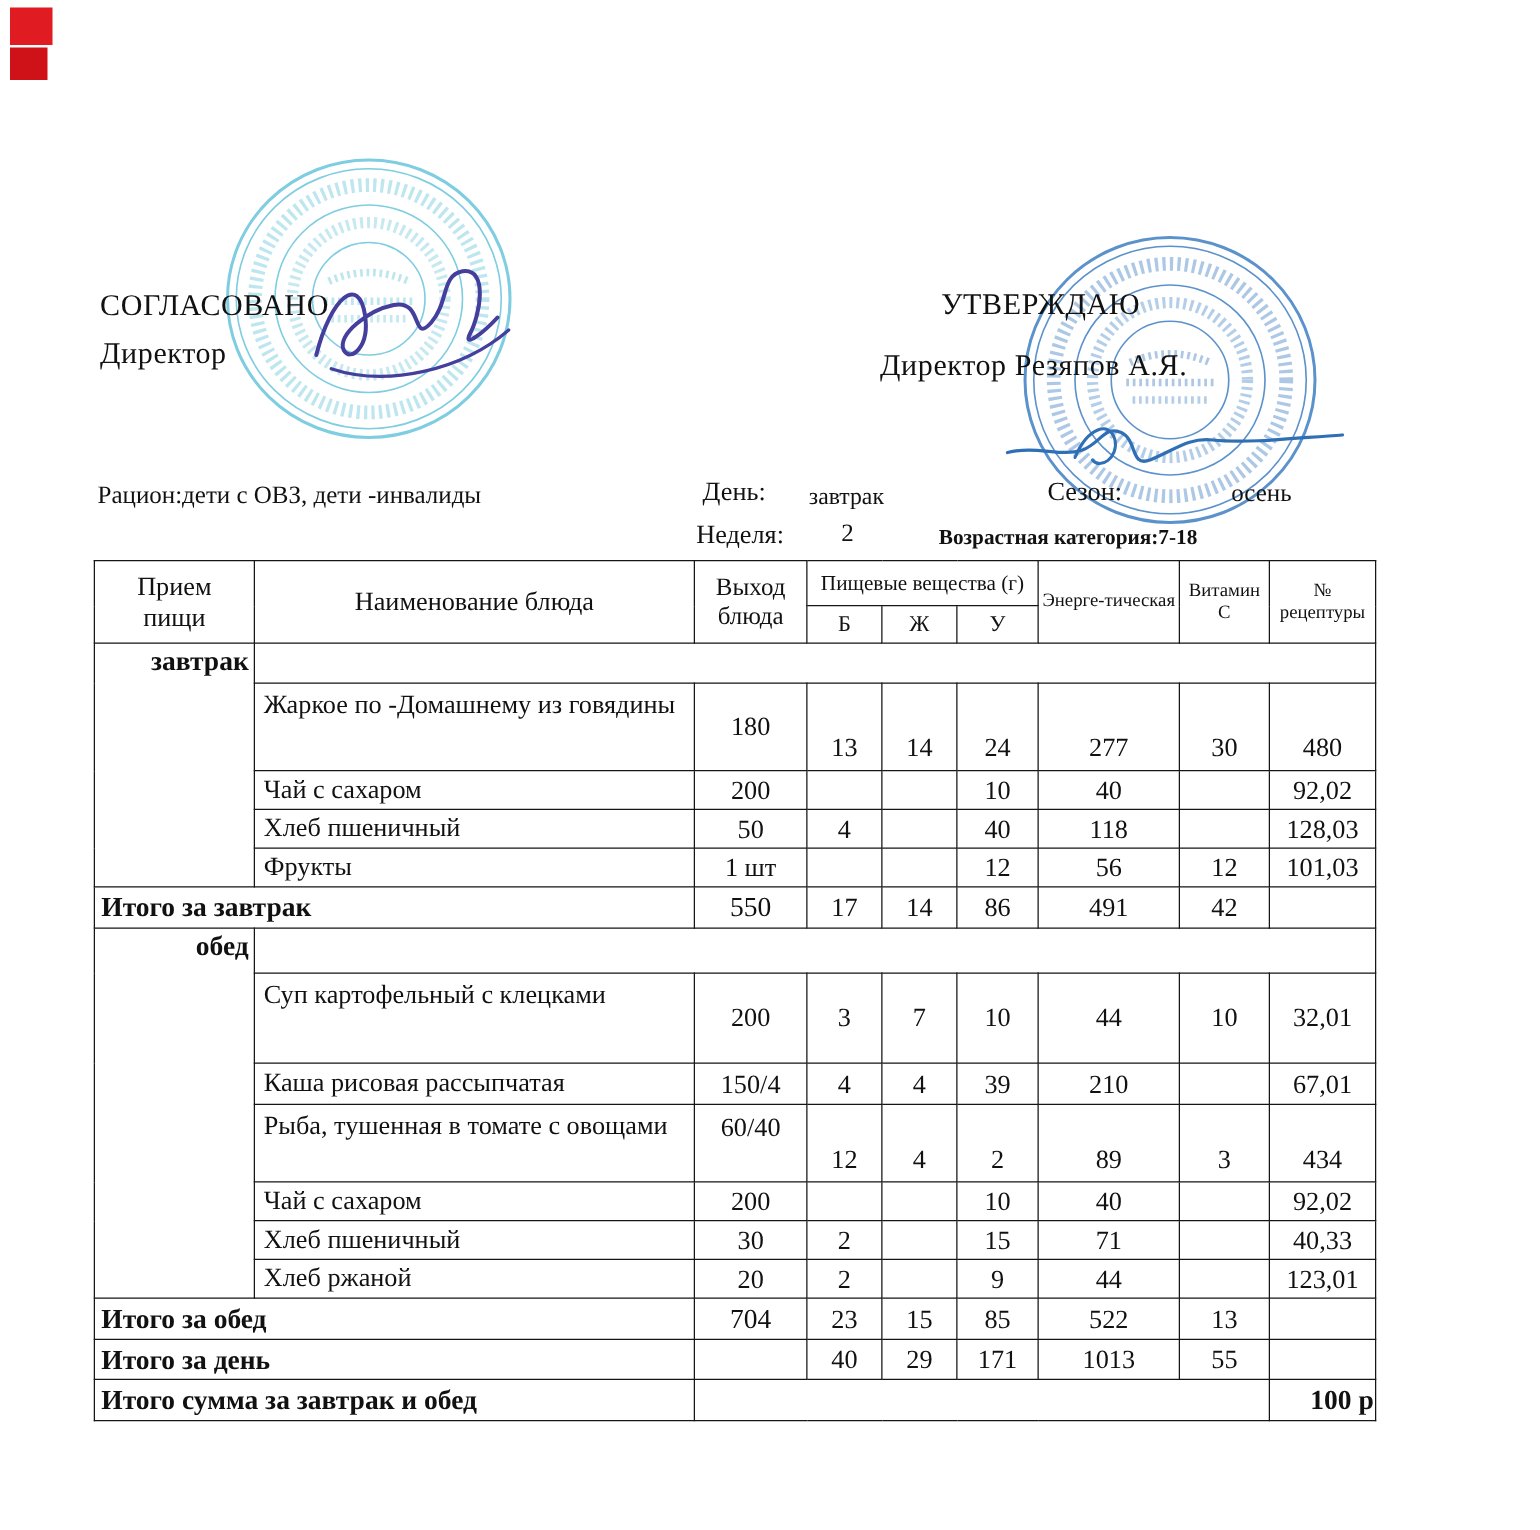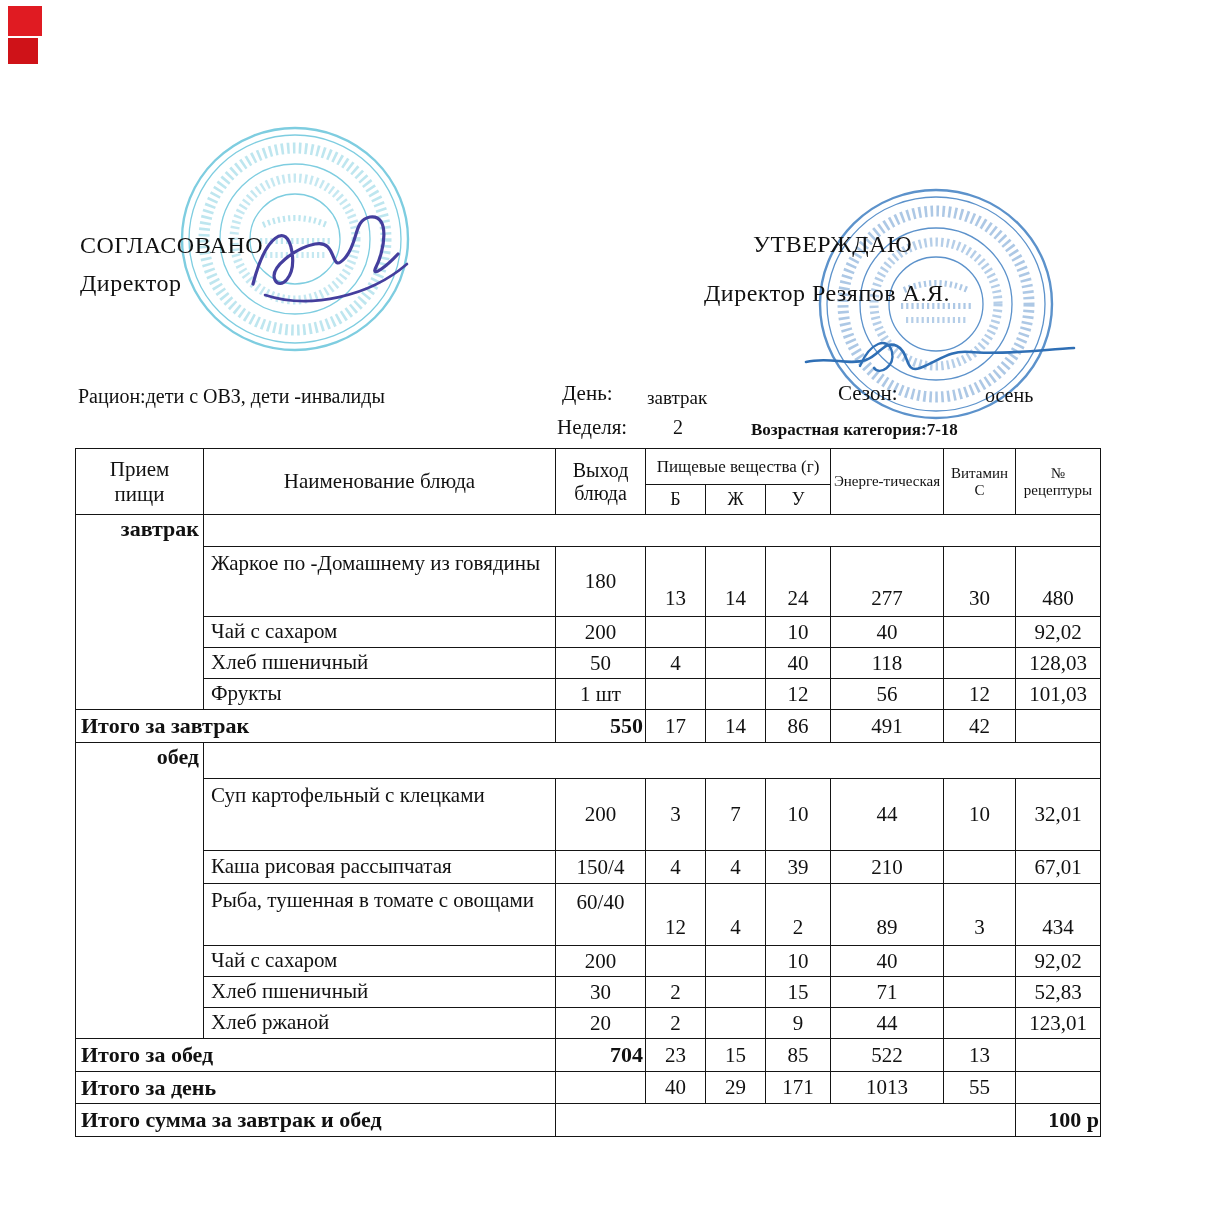--- a/index.html
+++ b/index.html
@@ -36,21 +36,21 @@
   .th-plain{font-size:20px;line-height:1.15;}
   .th-nutr{font-size:17px;height:36px;}
   .th-sub{font-size:18px;height:30px;}
   .th-small{font-size:15px;line-height:1.12;padding:0 2px;word-break:break-word;}
 
   .td-name{font-size:21px;text-align:left;vertical-align:middle;padding:2px 6px 2px 7px;line-height:1.22;}
   .td-num{font-size:21px;text-align:center;vertical-align:middle;padding:0 2px;}
   .td-meal{font-size:22px;font-weight:bold;text-align:right;vertical-align:top;padding:1px 4px;}
   .td-blank{background:#fff;}
   .td-total-label{font-size:22px;font-weight:bold;text-align:left;vertical-align:middle;padding:1px 5px;}
-  .td-out-total{font-size:22px;font-weight:bold;text-align:right;padding-right:2px;}
+  .td-out-total{font-size:22px;font-weight:normal;text-align:center;padding-right:2px;}
   .td-sum{font-size:22px;font-weight:bold;text-align:right;margin-top:24px;}
 
   .tr-tall .td-name{vertical-align:top;padding-top:4px;}
   .tr-low td.td-num.nb{vertical-align:bottom;padding-bottom:5px;}
 
   .h32{height:32px;} .h31{height:31px;} .h33{height:33px;} .h36{height:36px;}
   .h62{height:62px;margin-top:17px;} .h70{height:70px;} .h72{height:72px;}
 
   svg{display:block;}
 </style>
@@ -257,21 +257,21 @@
         <td class="td-num">92,02</td>
       </tr>
       <tr class="h31">
         <td class="td-name">Хлеб пшеничный</td>
         <td class="td-num">30</td>
         <td class="td-num">2</td>
         <td class="td-num"></td>
         <td class="td-num">15</td>
         <td class="td-num">71</td>
         <td class="td-num"></td>
-        <td class="td-num">52,83</td>
+        <td class="td-num">40,33</td>
       </tr>
       <tr class="h31">
         <td class="td-name">Хлеб ржаной</td>
         <td class="td-num">20</td>
         <td class="td-num">2</td>
         <td class="td-num"></td>
         <td class="td-num">9</td>
         <td class="td-num">44</td>
         <td class="td-num"></td>
         <td class="td-num">123,01</td>

